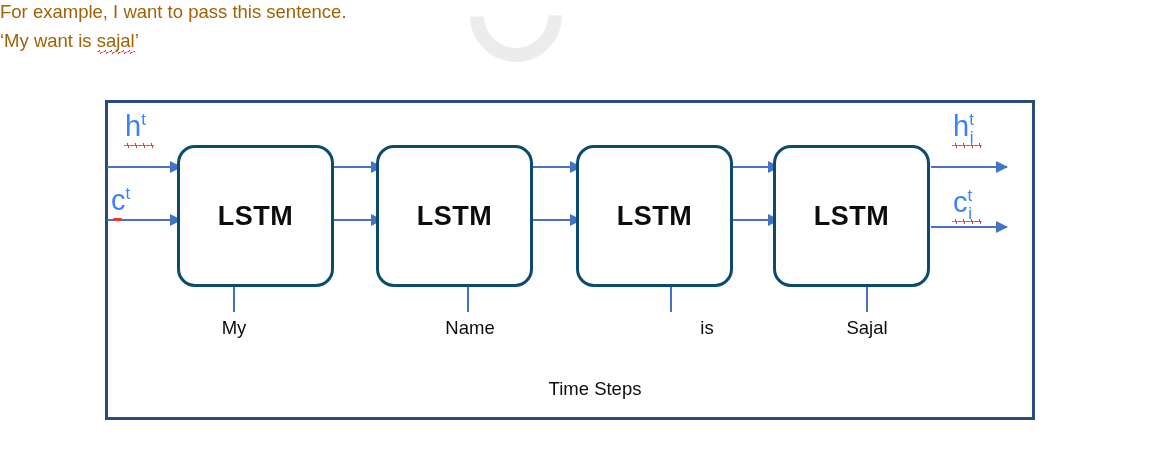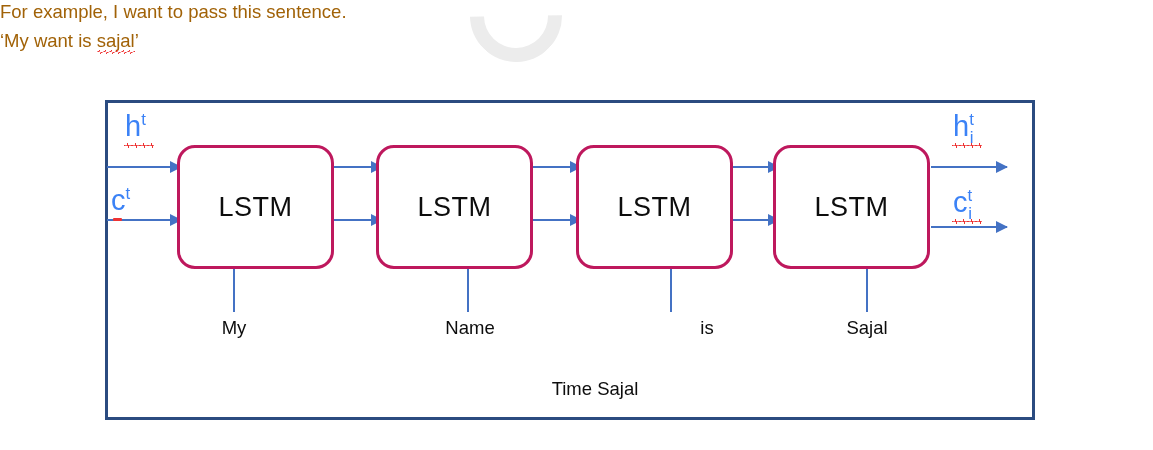--- a/index.html
+++ b/index.html
@@ -69,32 +69,33 @@
     height: 320px;
     border: 3px solid #2B4B80;
     box-sizing: border-box;
     background: #ffffff;
   }
 
   
   .lstm-cell {
     position: absolute;
     width: 157px;
-    height: 124px;
-    border: 3px solid #be185d;
+    height: 142px;
+    border: 3px solid #0c4a6e;
     border-radius: 18px;
     box-sizing: border-box;
     background: #ffffff;
     display: flex;
     align-items: center;
     justify-content: center;
     font-size: 27px;
     color: #0d0d0d;
     letter-spacing: 0.5px;
     z-index: 4;
+    font-weight: bold;
   }
   #lstm-cell-1 { left: 177px; top: 145px; }
   #lstm-cell-2 { left: 376px; top: 145px; }
   #lstm-cell-3 { left: 576px; top: 145px; }
   #lstm-cell-4 { left: 773px; top: 145px; }
 
   
   .h-arrow {
     position: absolute;
     height: 2px;
@@ -276,13 +277,13 @@
 
 <div class="state-label" id="state-label-h-out"><span class="sq">h</span><sup>t</sup><sub>i</sub></div>
 
 <div class="state-label" id="state-label-c-out"><span class="sq">c</span><sup>t</sup><sub>i</sub></div>
 
 <div class="word-label" id="word-label-1">My</div>
 <div class="word-label" id="word-label-2">Name</div>
 <div class="word-label" id="word-label-3">is</div>
 <div class="word-label" id="word-label-4">Sajal</div>
 
-<div id="caption-time-steps">Time Sajal</div>
+<div id="caption-time-steps">Time Steps</div>
 
 </body></html>

